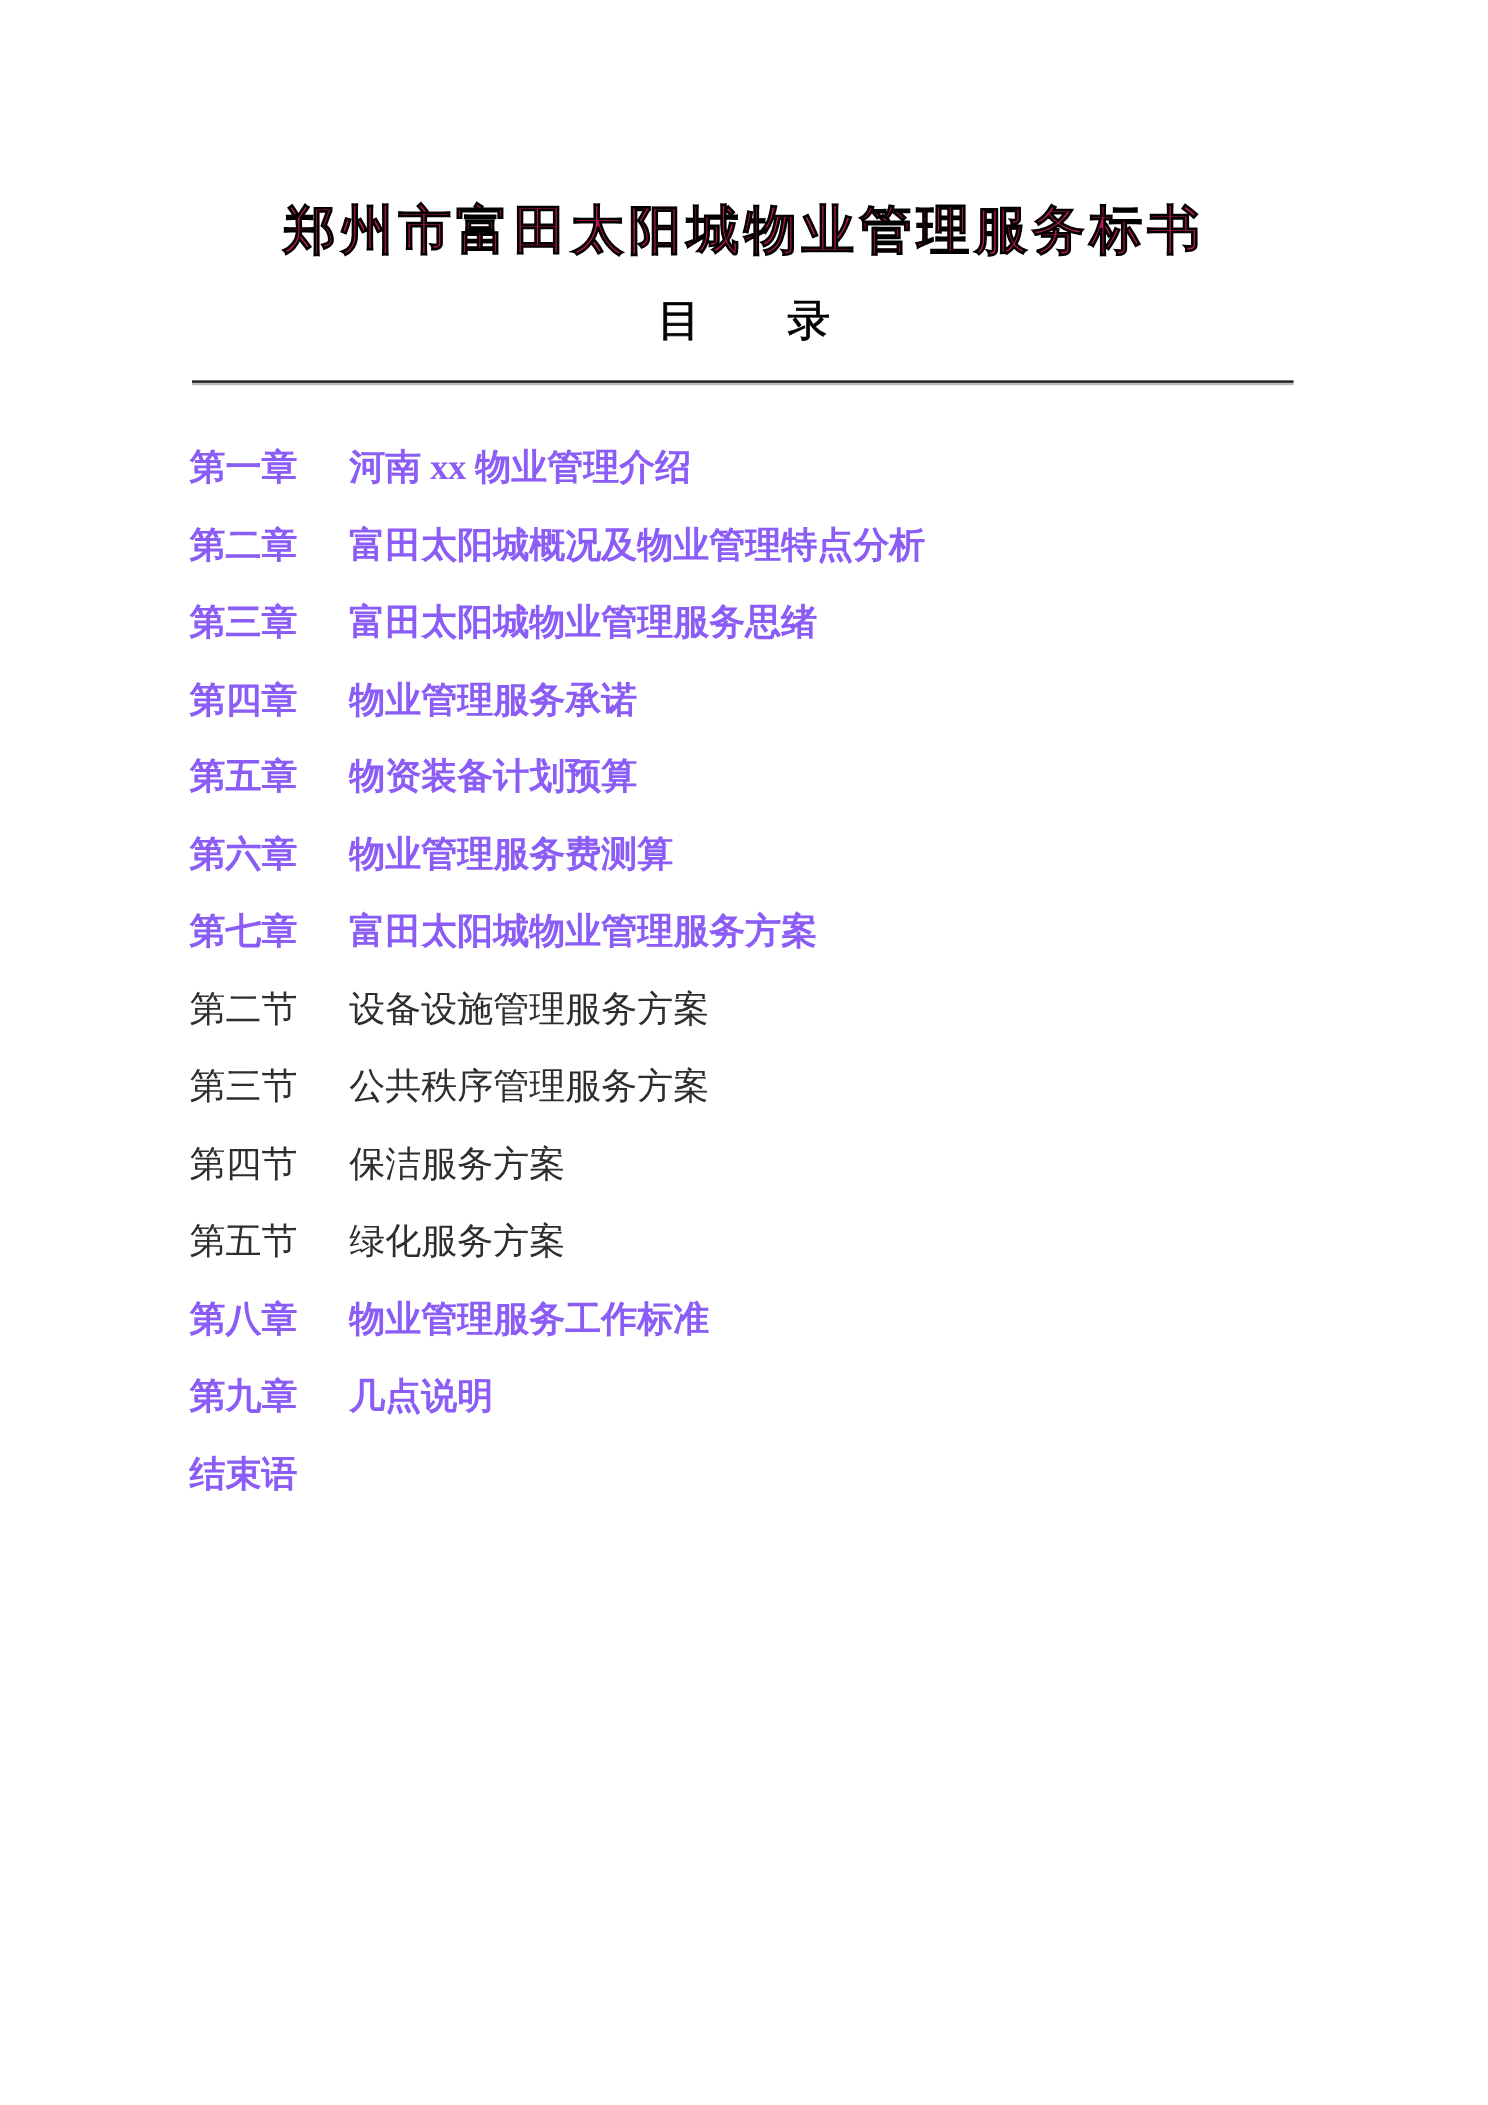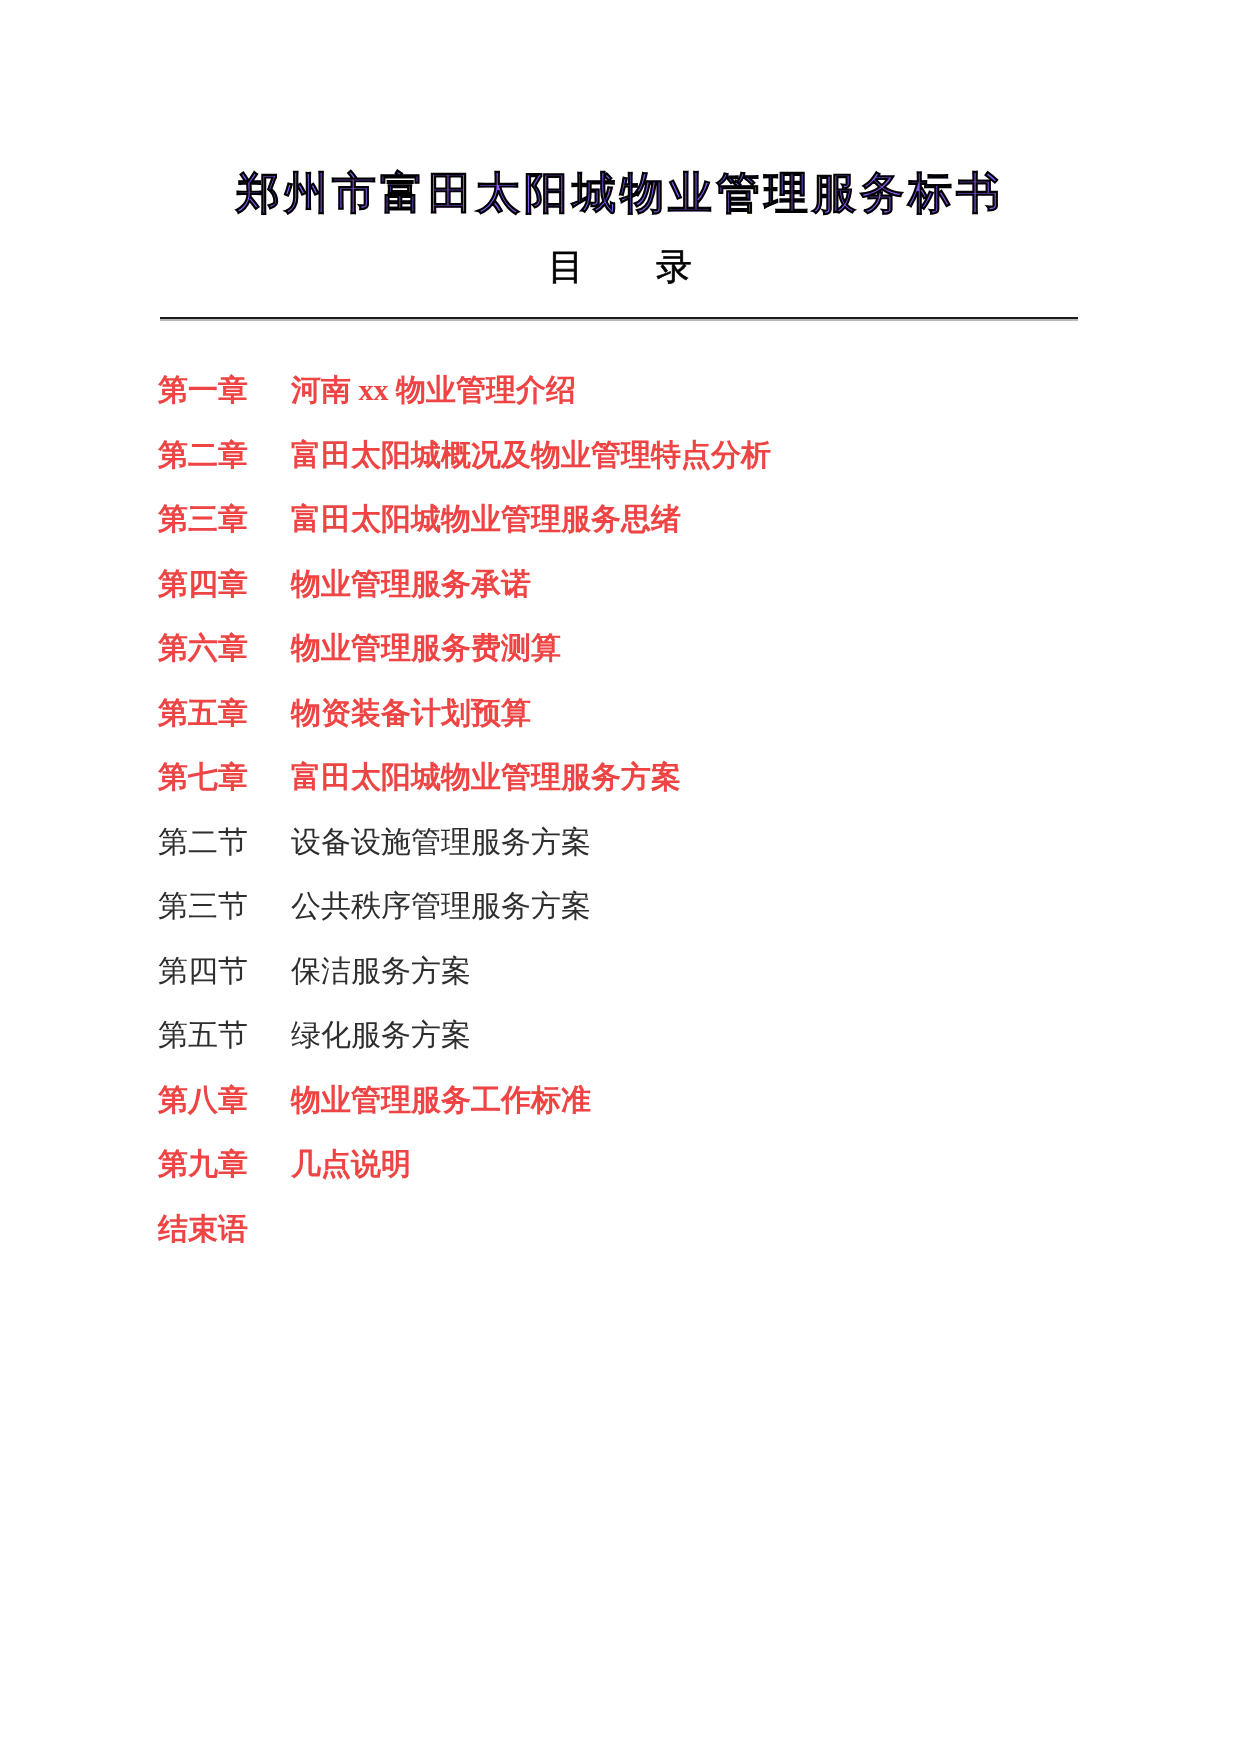--- a/index.html
+++ b/index.html
@@ -20,21 +20,21 @@
     position: absolute;
     top: 168px;
     left: 50px;
     width: 1140px;
     margin: 0;
     text-align: center;
     font-size: 44px;
     line-height: 1.15;
     font-weight: bold;
     letter-spacing: 4px;
-    color: #8b5cf6;
+    color: #be185d;
     font-family: "DejaVu Serif", "Liberation Serif", serif;
     -webkit-text-stroke: 0.8px #000;
   }
   .toc-heading {
     position: absolute;
     top: 246px;
     left: 50px;
     width: 1140px;
     margin: 0;
     text-align: center;
@@ -66,21 +66,21 @@
     font-size: 30px;
     line-height: 34px;
     white-space: nowrap;
   }
   .toc-row .label {
     width: 133px;
     flex: none;
   }
   .toc-row.chapter {
     font-weight: bold;
-    color: #ef4444;
+    color: #8b5cf6;
   }
   .toc-row.section {
     font-weight: normal;
     color: #2e2e2e;
   }
 </style>
 </head>
 <body>
 
 <div class="page">
@@ -101,26 +101,26 @@
       </div>
       <div class="toc-row chapter">
         <span class="label">第三章</span>
         <span class="title">富田太阳城物业管理服务思绪</span>
       </div>
       <div class="toc-row chapter">
         <span class="label">第四章</span>
         <span class="title">物业管理服务承诺</span>
       </div>
       <div class="toc-row chapter">
+        <span class="label">第五章</span>
+        <span class="title">物资装备计划预算</span>
+      </div>
+      <div class="toc-row chapter">
         <span class="label">第六章</span>
         <span class="title">物业管理服务费测算</span>
-      </div>
-      <div class="toc-row chapter">
-        <span class="label">第五章</span>
-        <span class="title">物资装备计划预算</span>
       </div>
       <div class="toc-row chapter">
         <span class="label">第七章</span>
         <span class="title">富田太阳城物业管理服务方案</span>
       </div>
       <div class="toc-row section">
         <span class="label">第二节</span>
         <span class="title">设备设施管理服务方案</span>
       </div>
       <div class="toc-row section">

